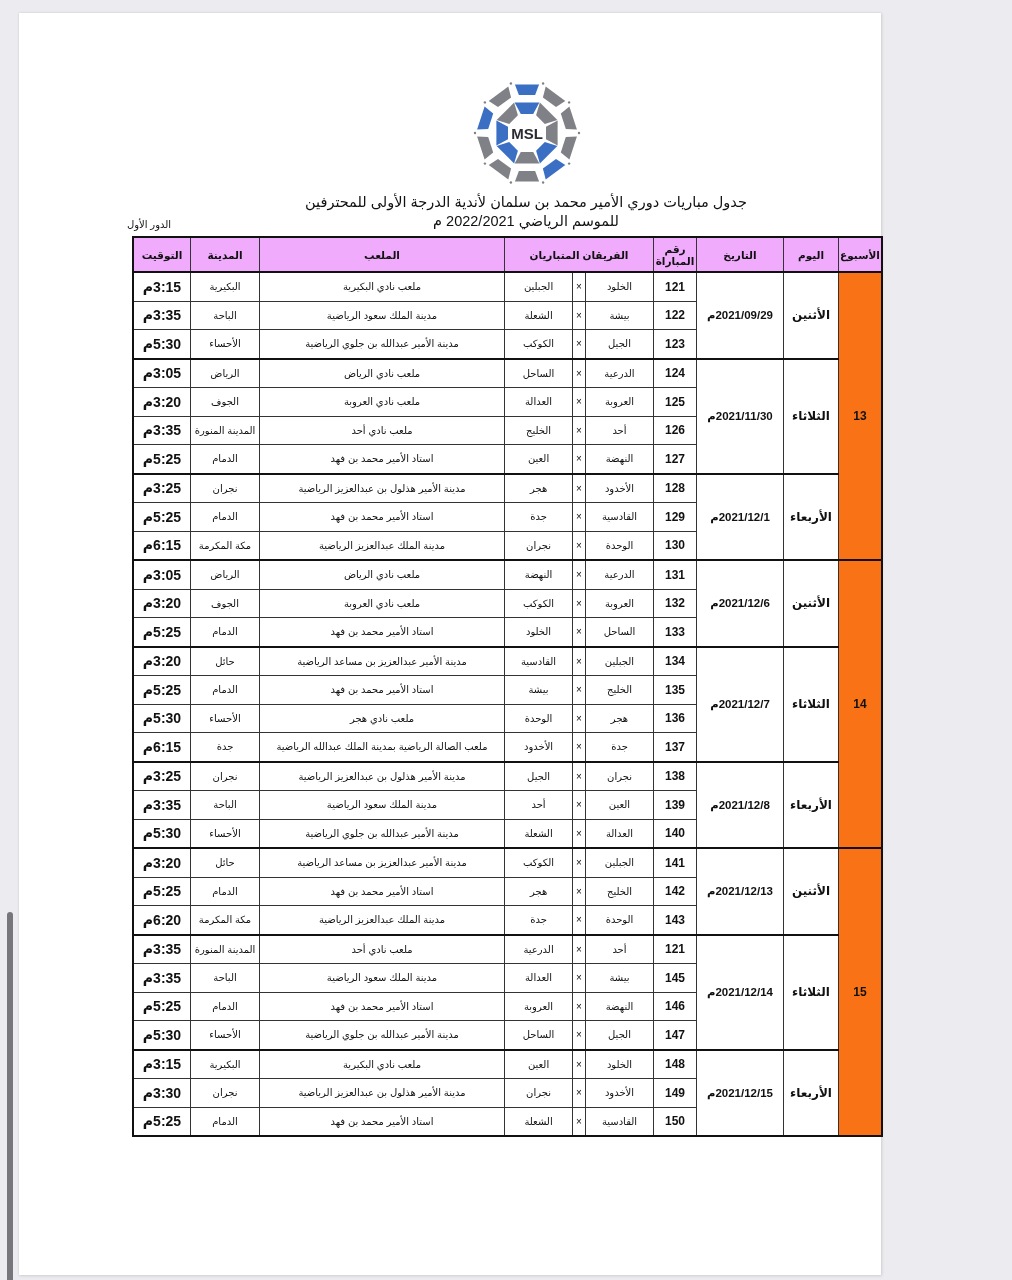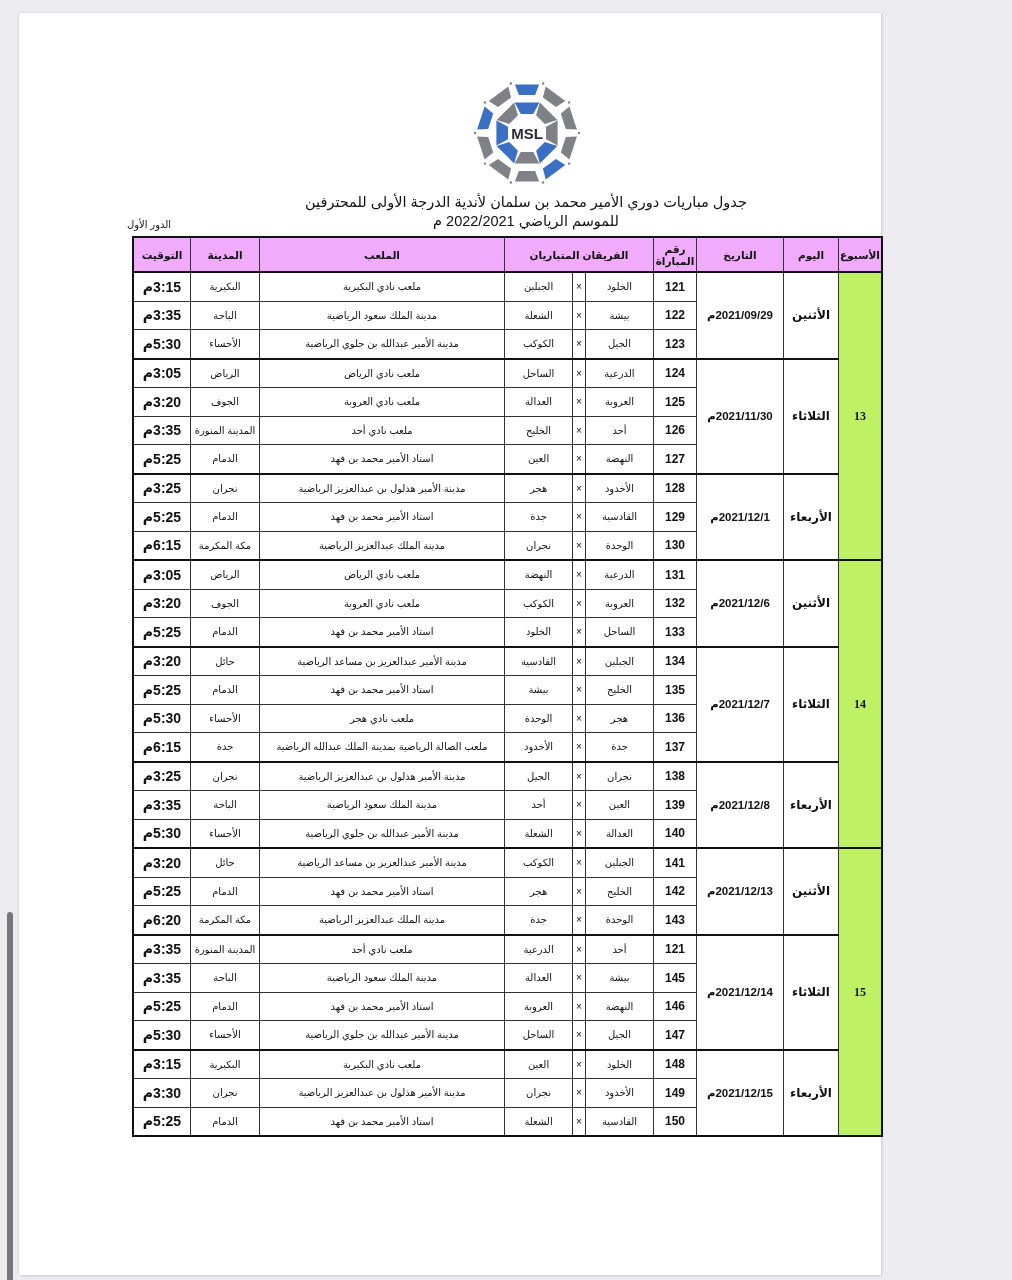--- a/index.html
+++ b/index.html
@@ -43,21 +43,21 @@
     background: #f0abfc; height: 33px; font-weight: bold; font-size: 10.5px;
     border-bottom: 2.5px solid #111;
   }
   .c-week { width: 42px; }
   .c-day { width: 54px; }
   .c-date { width: 86px; }
   .c-num { width: 42px; }
   .c-venue { width: 244px; }
   .c-city { width: 68px; }
   .c-time { width: 56px; }
-  td.week-cell { background: #bef264; font-weight: bold; font-size: 12px; border-left: 2.5px solid #111; font-family: Liberation Serif, serif; }
+  td.week-cell { background: #f97316; font-weight: bold; font-size: 12px; border-left: 2.5px solid #111; }
   td.day-cell { font-weight: bold; font-size: 12px; }
   td.date-cell { font-weight: bold; font-size: 11.5px; }
   td.num-cell { font-weight: bold; font-size: 12px; }
   td.time-cell { font-weight: bold; font-size: 14px; }
   td.home-cell { text-align: right; padding-right: 18px; border-left: none; }
   td.x-cell { border-left: none; border-right: none; font-size: 10px; }
   td.away-cell { text-align: left; padding-left: 14px; border-right: none; }
   tr.match-row td { height: 27.5px; }
   tr.group-start td { border-top: 2.5px solid #111; }
   tr.week-start td { border-top: 2.5px solid #111; }

